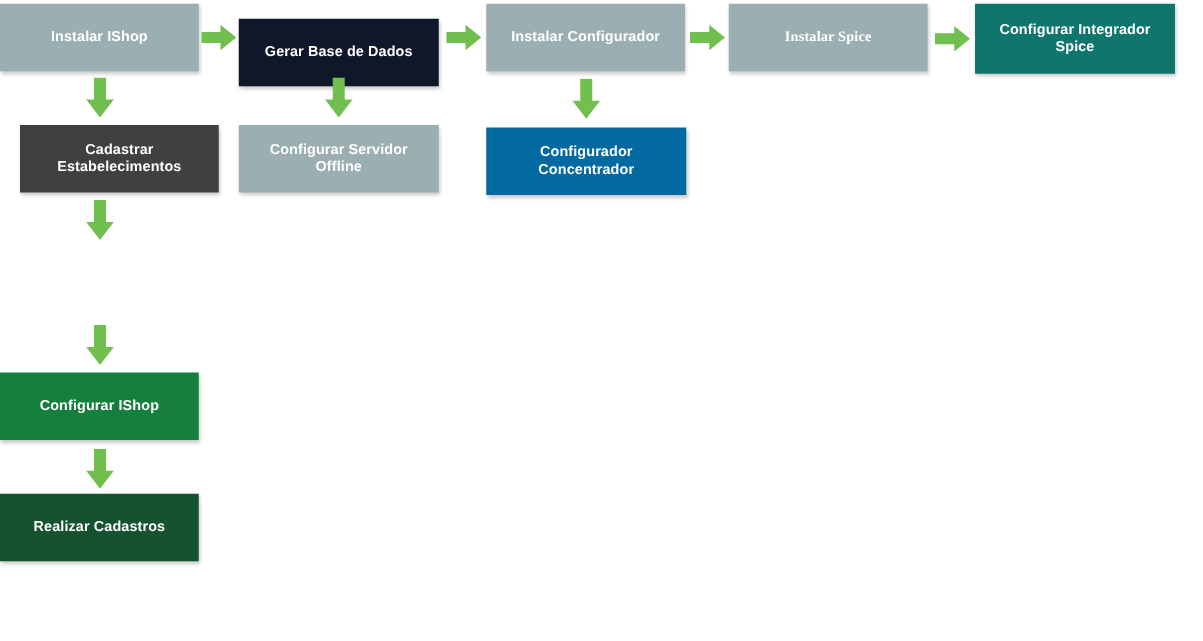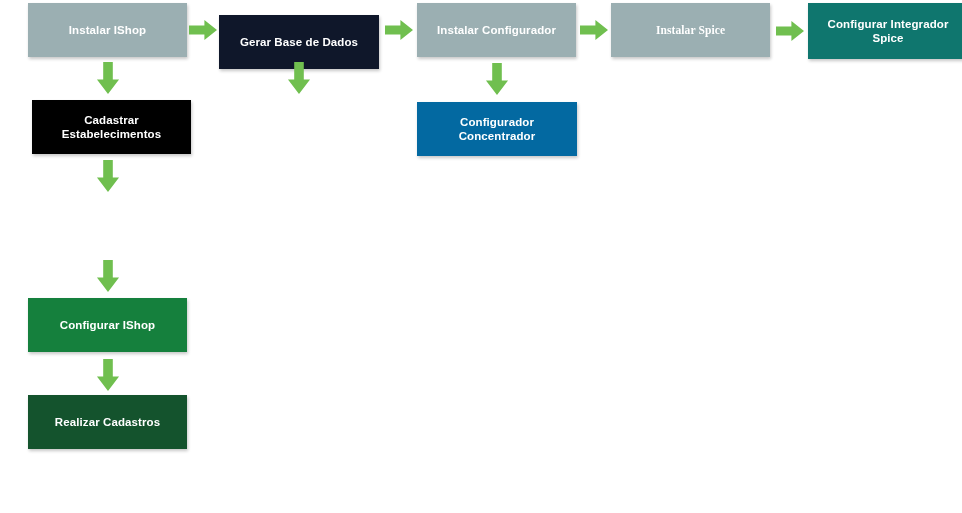--- a/index.html
+++ b/index.html
@@ -13,21 +13,20 @@
     position: relative;
     overflow: hidden;
     font-family: "Liberation Sans", sans-serif;
   }
   #flow-canvas {
     position: absolute;
     left: 0;
     top: 0;
     width: 784px;
     height: 513px;
-    margin-left: 28px;
   }
   .node {
     position: absolute;
     background: #9BAFB2;
     color: #ffffff;
     font-weight: bold;
     font-size: 11.5px;
     line-height: 14px;
     letter-spacing: 0.1px;
     text-align: center;
@@ -64,22 +63,25 @@
     </div>
     <div class="node" style="left: 389px; top: 3px; width: 159px; height: 54px; background: rgb(155, 175, 178); color: rgb(255, 255, 255);">
       <span class="node-label">Instalar Configurador</span>
     </div>
     <div class="node" style="left: 583px; top: 3px; width: 159px; height: 54px; background: rgb(155, 175, 178); color: rgb(255, 255, 255); font-family: Liberation Serif, serif;">
       <span class="node-label">Instalar Spice</span>
     </div>
     <div class="node" style="left: 780px; top: 3px; width: 160px; height: 56px; background: #0f766e; color: rgb(255, 255, 255);">
       <span class="node-label">Configurar Integrador Spice</span>
     </div>
-    <div class="node" style="left: 4px; top: 100px; width: 159px; height: 54px; background: #000000; color: rgb(255, 255, 255);">
+    <div class="node" style="left: 16px; top: 100px; width: 159px; height: 54px; background: #404040; color: rgb(255, 255, 255);">
       <span class="node-label">Cadastrar Estabelecimentos</span>
+    </div>
+    <div class="node" style="left: 191px; top: 100px; width: 160px; height: 54px; background: rgb(155, 175, 178); color: rgb(255, 255, 255);">
+      <span class="node-label">Configurar Servidor Offline</span>
     </div>
     <div class="node" style="left: 389px; top: 102px; width: 160px; height: 54px; background: #0369a1; color: rgb(255, 255, 255);">
       <span class="node-label">Configurador Concentrador</span>
     </div>
     <div class="node" style="left: 0px; top: 298px; width: 159px; height: 54px; background: #15803d; color: rgb(255, 255, 255);">
       <span class="node-label">Configurar IShop</span>
     </div>
     <div class="node" style="left: 0px; top: 395px; width: 159px; height: 54px; background: #14532d; color: rgb(255, 255, 255);">
       <span class="node-label">Realizar Cadastros</span>
     </div>

